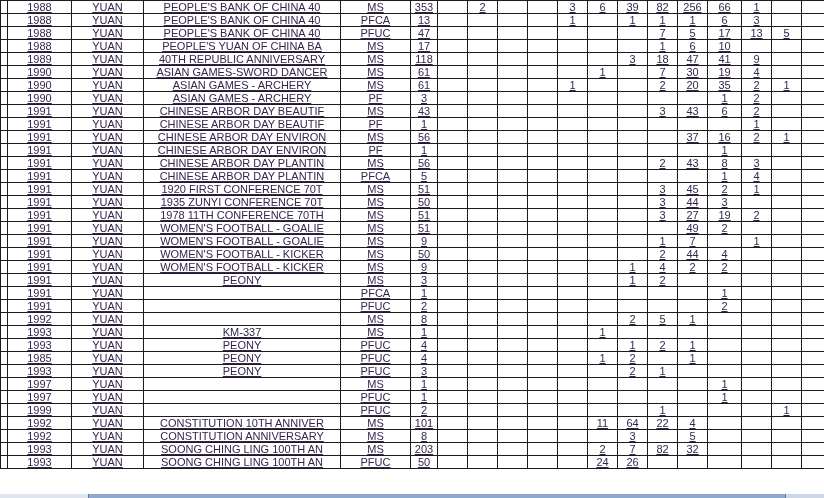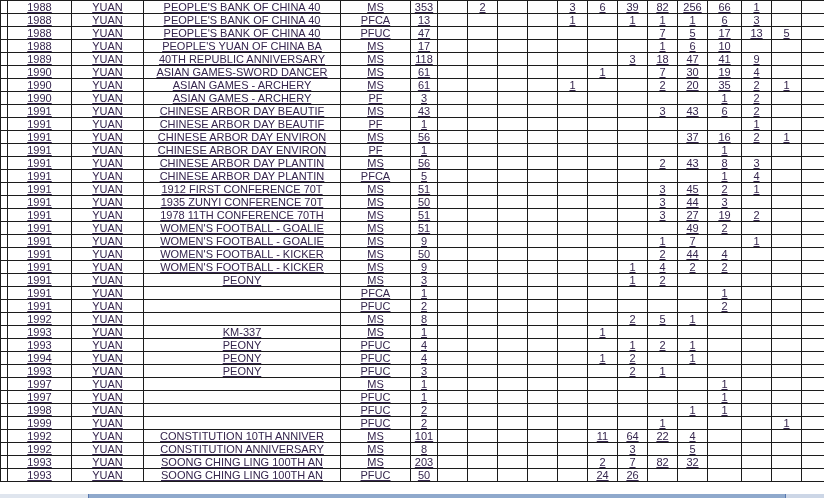--- a/index.html
+++ b/index.html
@@ -358,21 +358,21 @@
           <td></td>
           <td>1</td>
           <td>4</td>
           <td></td>
           <td></td>
         </tr>
         <tr>
           <td></td>
           <td>1991</td>
           <td>YUAN</td>
-          <td>1912 FIRST CONFERENCE 70T</td>
+          <td>1920 FIRST CONFERENCE 70T</td>
           <td>MS</td>
           <td>51</td>
           <td></td>
           <td></td>
           <td></td>
           <td></td>
           <td></td>
           <td></td>
           <td></td>
           <td>3</td>
@@ -629,21 +629,21 @@
           <td>1</td>
           <td>2</td>
           <td>1</td>
           <td></td>
           <td></td>
           <td></td>
           <td></td>
         </tr>
         <tr>
           <td></td>
-          <td>1994</td>
+          <td>1985</td>
           <td>YUAN</td>
           <td>PEONY</td>
           <td>PFUC</td>
           <td>4</td>
           <td></td>
           <td></td>
           <td></td>
           <td></td>
           <td></td>
           <td>1</td>
@@ -706,41 +706,20 @@
           <td>1</td>
           <td></td>
           <td></td>
           <td></td>
           <td></td>
           <td></td>
           <td></td>
           <td></td>
           <td></td>
           <td></td>
-          <td>1</td>
-          <td></td>
-          <td></td>
-          <td></td>
-        </tr>
-        <tr>
-          <td></td>
-          <td>1998</td>
-          <td>YUAN</td>
-          <td></td>
-          <td>PFUC</td>
-          <td>2</td>
-          <td></td>
-          <td></td>
-          <td></td>
-          <td></td>
-          <td></td>
-          <td></td>
-          <td></td>
-          <td></td>
-          <td>1</td>
           <td>1</td>
           <td></td>
           <td></td>
           <td></td>
         </tr>
         <tr>
           <td></td>
           <td>1999</td>
           <td>YUAN</td>
           <td></td>

